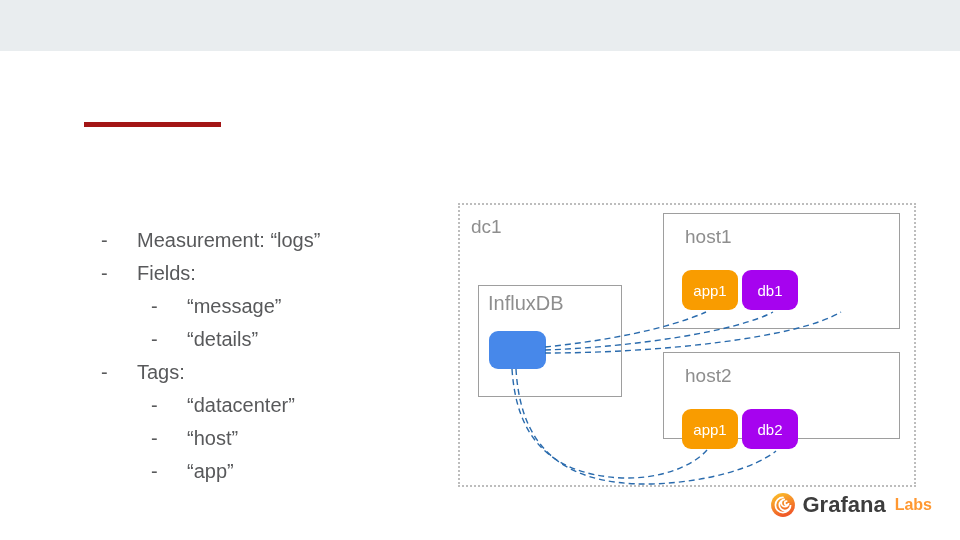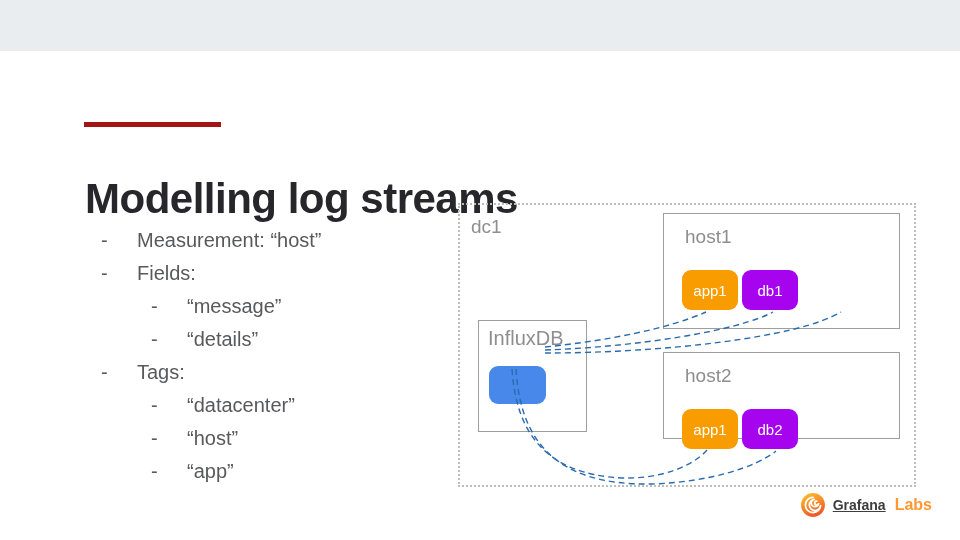--- a/index.html
+++ b/index.html
@@ -15,53 +15,52 @@
   }
   
   .bullet-list{position:absolute;left:99px;top:224px;width:370px;font-size:20px;line-height:33px;color:var(--body-text);}
   .bullet{display:flex;}
   .bullet .marker{flex:0 0 36px;padding-left:2px;}
   .bullet.level2{margin-left:50px;}
   
   .dc-box{position:absolute;left:458px;top:203px;width:458px;height:284px;border:2px dotted var(--dotted-border);box-sizing:border-box;}
   .box-label{position:absolute;font-size:19px;color:var(--box-label);white-space:nowrap;}
   .dc-label{left:11px;top:11px;}
-  .influx-box{position:absolute;left:18px;top:80px;width:109px;height:112px;border:1.5px solid var(--box-border);box-sizing:border-box;background:#fff;margin-top:35px;}
+  .influx-box{position:absolute;left:18px;top:80px;width:144px;height:112px;border:1.5px solid var(--box-border);box-sizing:border-box;background:#fff;}
   .influx-label{left:9px;top:6px;font-size:20px;}
   .influx-node{position:absolute;left:10px;top:45px;width:57px;height:38px;border-radius:9px;background:var(--influx-node);}
   .host-box{position:absolute;left:203px;width:237px;border:1.5px solid var(--box-border);box-sizing:border-box;background:#fff;}
   .host-0{top:8px;height:116px;}
   .host-1{top:147px;height:87px;}
   .host-label{left:21px;top:12px;}
   .node-row{position:absolute;left:18px;top:56px;display:flex;gap:4px;}
   .node{
     width:56px;height:40px;border-radius:9px;display:flex;align-items:center;justify-content:center;
     color:#fff;font-size:15px;
   }
   .node.app{background:var(--app-node);}
   .node.db{background:var(--db-node);}
   .connectors{position:absolute;left:0;top:0;width:960px;height:540px;pointer-events:none;}
   .connectors path{fill:none;stroke:var(--connector);stroke-width:1.4;stroke-dasharray:6 4;}
   
   .brand{position:absolute;right:28px;top:492px;display:flex;align-items:center;gap:7px;}
-  .brand-name{font-size:14px;font-weight:600;color:var(--brand-text);text-decoration:underline;}
+  .brand-name{font-size:22px;font-weight:600;color:var(--brand-text);}
   .brand-suffix{font-size:16px;font-weight:700;color:var(--brand-accent);margin-left:2px;}
 </style>
 </head>
 <body>
 
 <div id="slide">
   <div class="topbar"></div>
   <div class="accent-line"></div>
-  <h1 class="title">Modelling log streams</h1>
 
   <div class="bullet-list">
       <div class="bullet level1">
         <span class="marker">-</span>
-        <span class="btext">Measurement: “host”</span>
+        <span class="btext">Measurement: “logs”</span>
       </div>
       <div class="bullet level1">
         <span class="marker">-</span>
         <span class="btext">Fields:</span>
       </div>
       <div class="bullet level2">
         <span class="marker">-</span>
         <span class="btext">“message”</span>
       </div>
       <div class="bullet level2">

